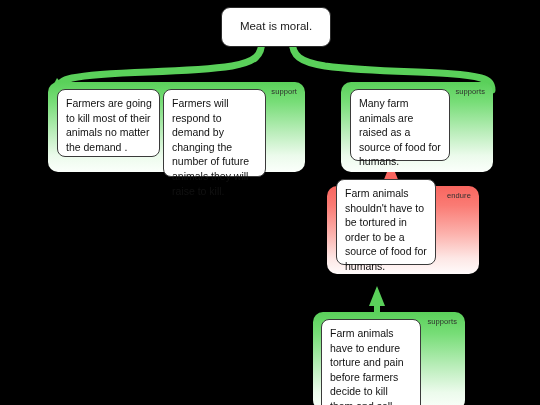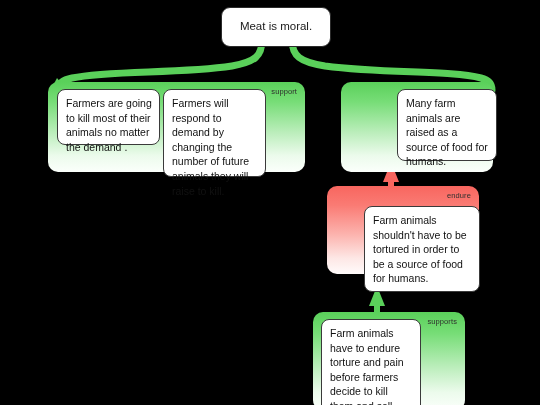--- a/index.html
+++ b/index.html
@@ -82,30 +82,30 @@
     font-size: 10.5px;
     line-height: 14.6px;
     color: #111111;
   }
 
   
   #root-claim { left: 221px; top: 7px; width: 110px; height: 40px; }
 
   
   #rel-support-left { left: 48px; top: 82px; width: 257px; height: 90px; }
-  #premise-farmers-kill { left: 57px; top: 89px; width: 103px; height: 56px; }
+  #premise-farmers-kill { left: 57px; top: 89px; width: 103px; height: 68px; }
   #premise-farmers-respond { left: 163px; top: 89px; width: 103px; height: 88px; }
 
   
   #rel-support-right { left: 341px; top: 82px; width: 152px; height: 90px; }
-  #premise-raised-food { left: 350px; top: 89px; width: 100px; height: 72px; margin-left: 47px; }
+  #premise-raised-food { left: 350px; top: 89px; width: 100px; height: 72px; }
 
   
   #rel-oppose { left: 327px; top: 186px; width: 152px; height: 88px; }
-  #premise-shouldnt-torture { left: 336px; top: 206px; width: 116px; height: 86px; margin-left: 28px; }
+  #premise-shouldnt-torture { left: 336px; top: 179px; width: 100px; height: 86px; }
 
   
   #rel-support-bottom { left: 313px; top: 312px; width: 152px; height: 98px; }
   #premise-endure-torture { left: 321px; top: 319px; width: 100px; height: 100px; }
 </style>
 </head>
 <body>
 
 <div id="canvas">
 

